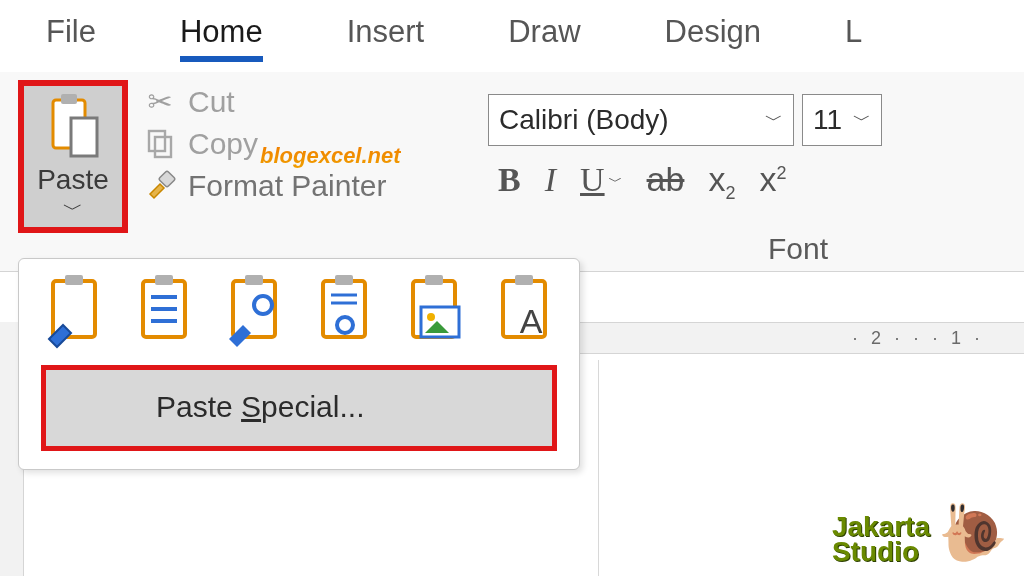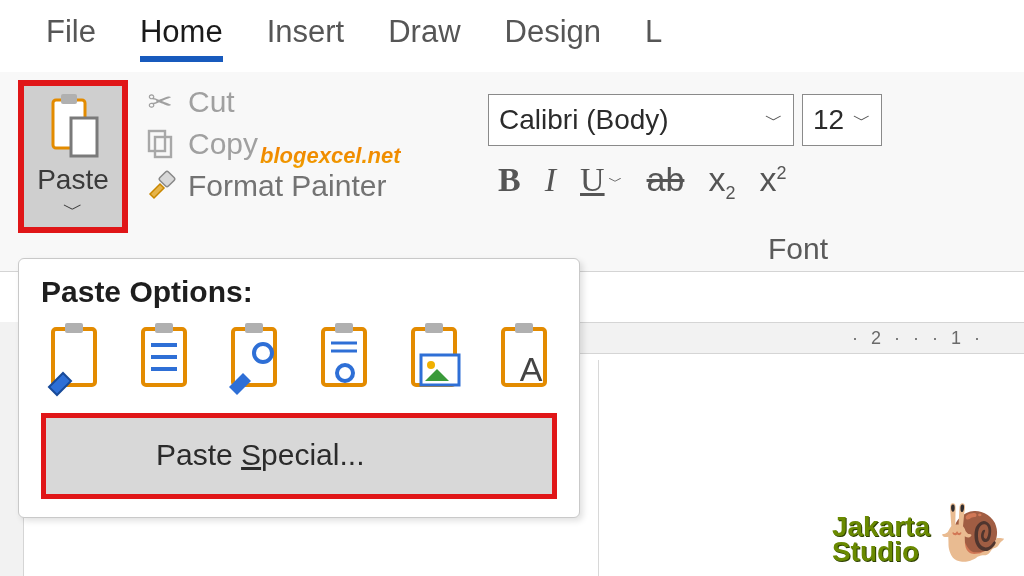--- a/index.html
+++ b/index.html
@@ -1,20 +1,20 @@
 <!DOCTYPE html>
 <html><head>
 <meta charset="utf-8">
 <style>
   * { margin:0; padding:0; box-sizing:border-box; font-family:"Segoe UI",Arial,sans-serif; }
   html,body { width:1024px; height:576px; overflow:hidden; background:#fff; }
   body { position:relative; color:#3a3a3a; }
 
   
-  .tabs { display:flex; gap:44px; padding:14px 46px 10px; font-size:31px; color:#565656; }
+  .tabs { display:flex; gap:84px; padding:14px 46px 10px; font-size:31px; color:#565656; }
   .tab { padding-bottom:6px; cursor:pointer; }
   .tab.active { color:#1a1a1a; border-bottom:6px solid #185abd; font-weight:400; }
 
   
   .ribbon { position:relative; height:190px; border-bottom:1px solid #d4d4d4; background:#f8f8f8; }
   .ribbon::after{ content:""; position:absolute; inset:0; background:linear-gradient(#fdfdfd,#f3f3f3); z-index:-1;}
   .paste-wrap { position:absolute; left:18px; top:8px; width:110px; border:6px solid #e01618; background:#cfcfcf; text-align:center; padding-bottom:4px;}
   .paste-label{ font-size:28px; color:#3a3a3a; margin-top:4px;}
   .paste-chevron{ font-size:20px; color:#3a3a3a;}
   .clipboard-big{ margin:8px auto 0; width:56px; height:66px;}
@@ -116,21 +116,21 @@
       <span>Format Painter</span>
     </div>
   </div>
 
   <div class="font-box">
     <div class="select sel-font">
       <span>Calibri (Body)</span>
       <span class="caret">﹀</span>
     </div>
     <div class="select sel-size">
-      <span>12</span>
+      <span>11</span>
       <span class="caret">﹀</span>
     </div>
   </div>
 
   <div class="format-row">
     <span class="btn-b">B</span>
     <span class="btn-i">I</span>
     <span><span class="btn-u">U</span><span class="mini-caret">﹀</span></span>
     <span class="strike">ab</span>
     <span class="subsup"><span>x</span><span class="sub2">2</span></span>
@@ -140,21 +140,20 @@
 
 <div class="font-caption">Font</div>
 
 <div class="ruler">
   <div class="ruler-nums">·  2  ·  ·  ·  1  ·  </div>
 </div>
 <div class="vruler"></div>
 <div class="doc"></div>
 
 <div class="dropdown">
-  <div class="dd-title">Paste Options:</div>
   <div class="opt-row">
     <div class="opt">
       <svg viewBox="0 0 66 76">
           <rect x="8" y="6" width="42" height="56" rx="3" fill="#fff" stroke="#e38b00" stroke-width="4"></rect>
           <rect x="20" y="0" width="18" height="10" rx="2" fill="#b0b0b0"></rect>
           <path d="M4 64 L18 50 L26 58 L12 72 Z" fill="#2e6fd6" stroke="#184a99" stroke-width="2"></path>
         </svg>
     </div>
     <div class="opt">
       <svg viewBox="0 0 66 76">

